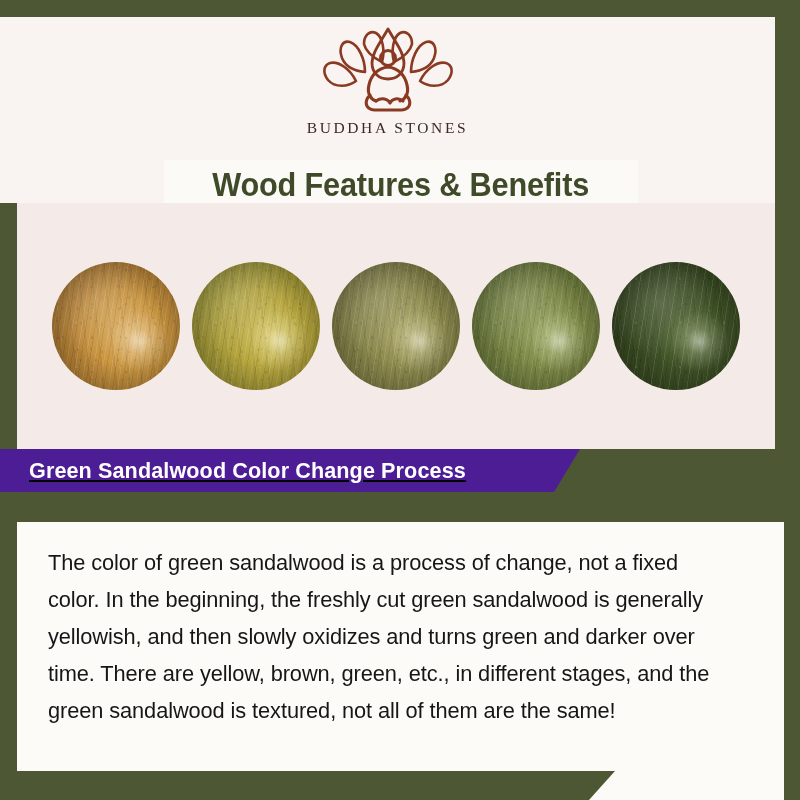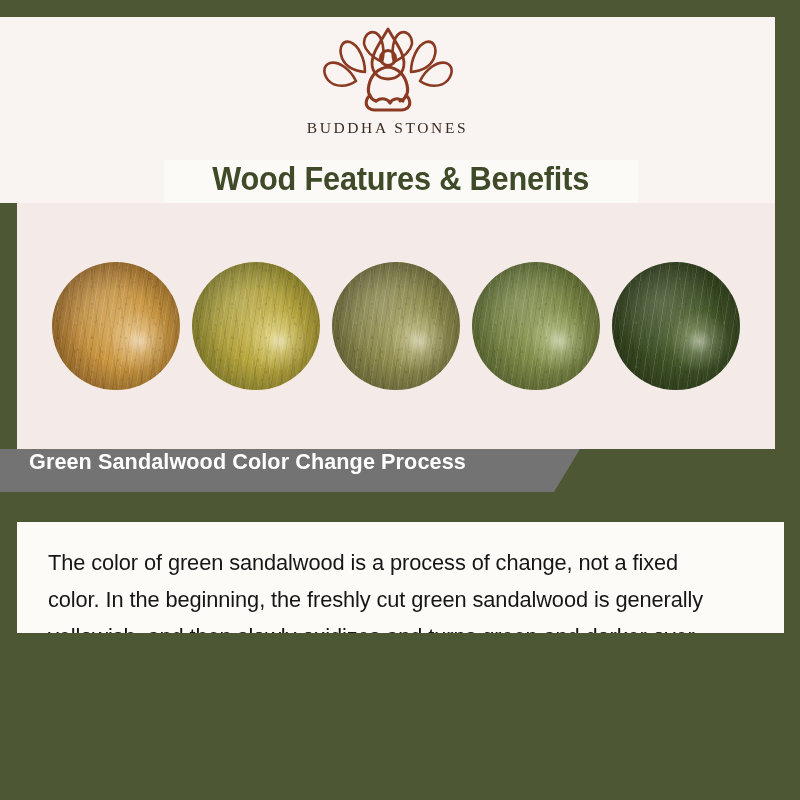--- a/index.html
+++ b/index.html
@@ -10,21 +10,21 @@
     width: 800px;
     height: 800px;
     overflow: hidden;
     font-family: "Liberation Sans", sans-serif;
     background: #4d5733;
   }
 
   #poster {
     position: relative;
     width: 800px;
-    height: 633px;
+    height: 800px;
     background: #4d5733;
     overflow: hidden;
   }
 
   
   .top-card {
     position: absolute;
     left: 0;
     top: 17px;
     width: 775px;
@@ -59,20 +59,21 @@
 
   
   .title-plate {
     position: absolute;
     left: 164px;
     top: 143px;
     width: 474px;
     height: 49px;
     background: #fcfaf7;
     display: flex;
+    align-items: center;
     justify-content: center;
   }
 
   .title-text {
     font-family: "Liberation Sans Narrow", "Liberation Sans", sans-serif;
     font-size: 33px;
     font-weight: bold;
     color: #3f4a28;
     letter-spacing: -0.2px;
     transform: scaleX(0.93);
@@ -173,23 +174,25 @@
       radial-gradient(circle at 50% 50%, rgba(0,0,0,0) 40%, rgba(0,0,0,.18) 74%, rgba(0,0,0,.46) 100%);
   }
 
   
   .section-banner {
     position: absolute;
     left: 0;
     top: 449px;
     width: 580px;
     height: 43px;
-    background: #737373;
+    background: #4c1d95;
     clip-path: polygon(0 0, 100% 0, calc(100% - 26px) 100%, 0 100%);
     display: flex;
+    align-items: center;
+    text-decoration: underline;
   }
 
   .section-banner-text {
     margin-left: 29px;
     font-family: "Liberation Sans Narrow", "Liberation Sans", sans-serif;
     font-size: 22.5px;
     font-weight: bold;
     color: #ffffff;
     letter-spacing: 0.1px;
     transform: scaleX(0.96);

